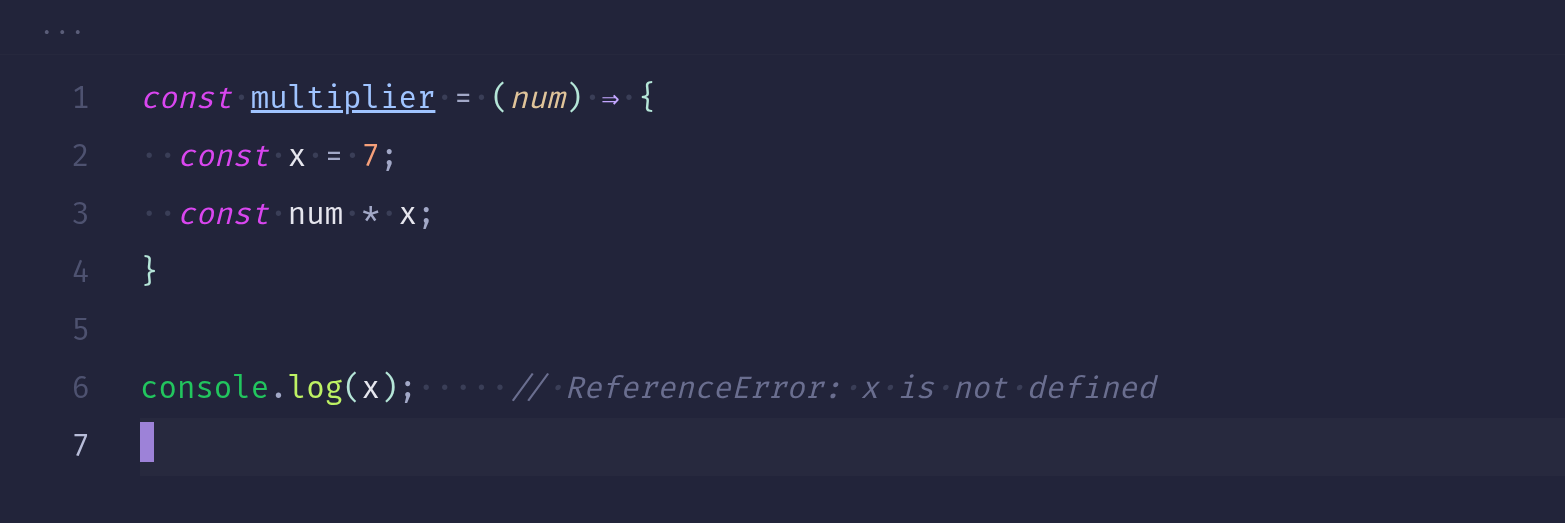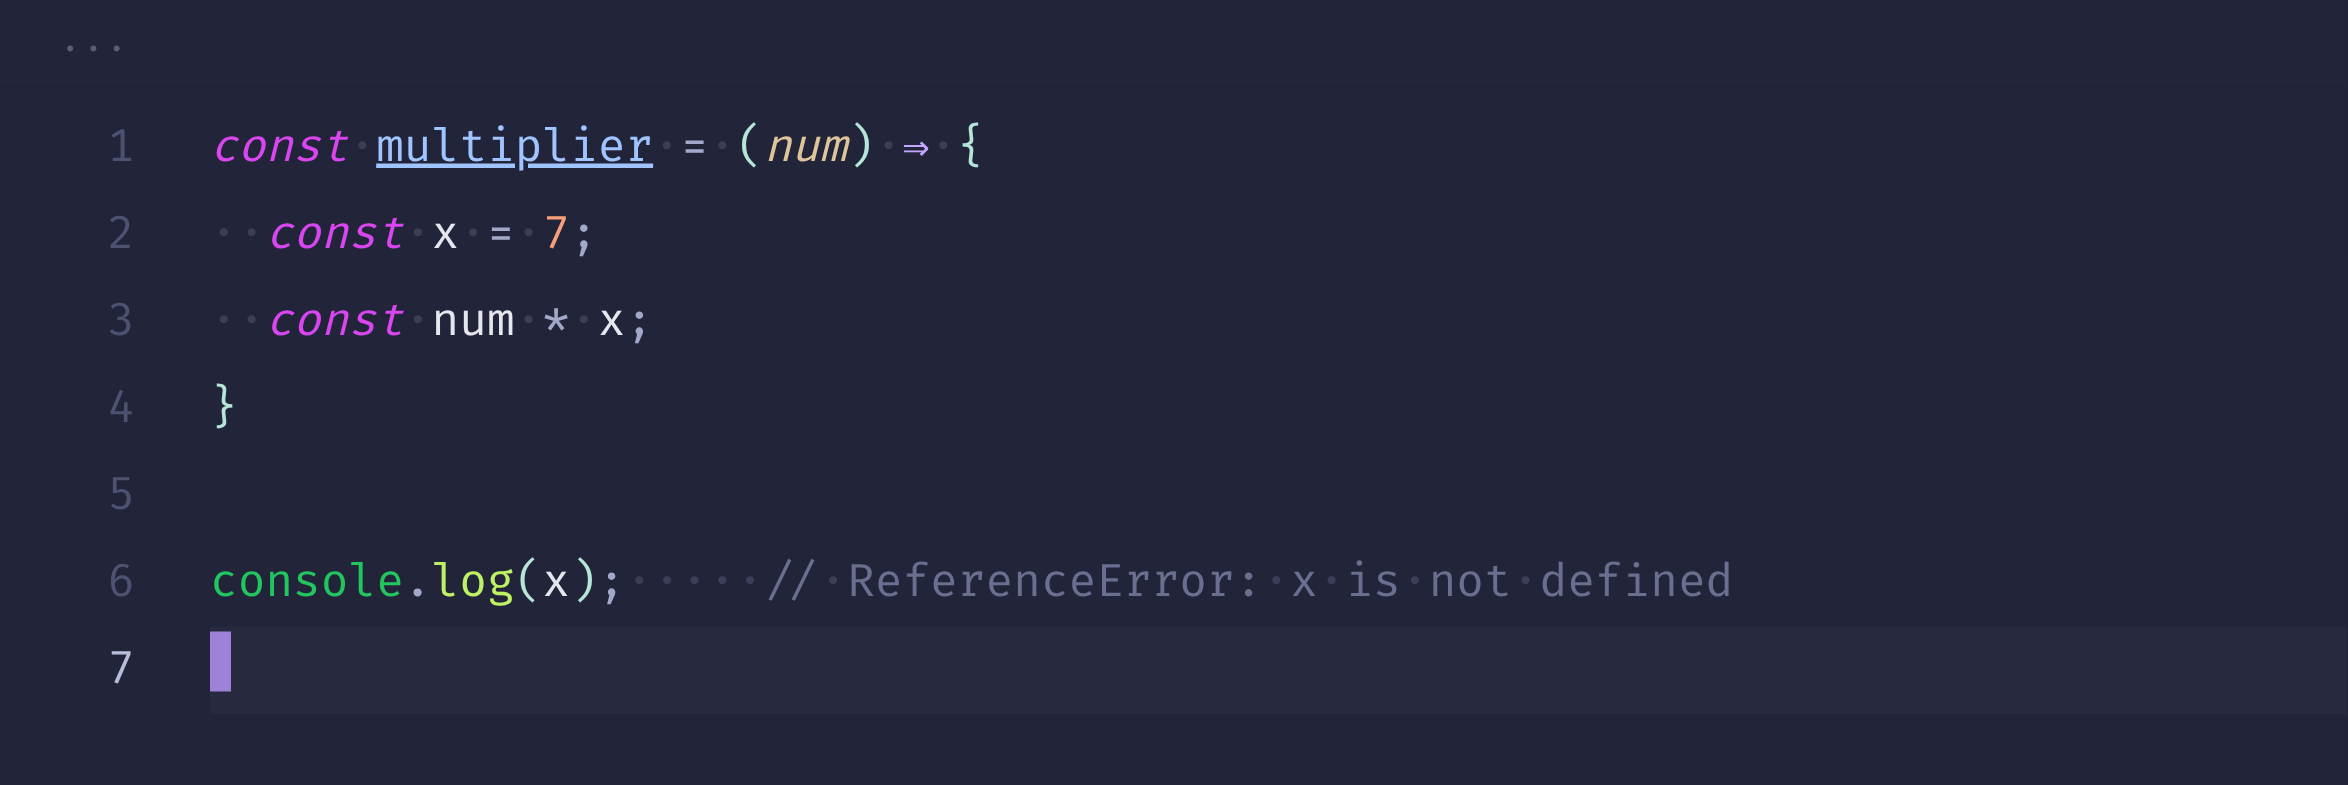--- a/index.html
+++ b/index.html
@@ -71,21 +71,21 @@
   .tk-paren  { color: #b5e6d8; }                          
   .tk-paren2 { color: #b5e6d8; }                          
   .tk-param  { color: #e0c49a; font-style: italic; }      
   .tk-arrow  { color: #c3a6ff; font-style: italic; }      
   .tk-brace  { color: #b5e6d8; }                          
   .tk-var    { color: #e6e6ee; }                          
   .tk-num    { color: #f6a07a; }                          
   .tk-punc   { color: #a2a8c7; }                          
   .tk-obj    { color: #22c55e; }                          
   .tk-fn     { color: #bef264; }                          
-  .tk-cmt    { color: #6a6e8f; }      
+  .tk-cmt    { color: #6a6e8f; font-style: italic; }      
   .ws-dot    { color: #3a3e57; }                          
 </style>
 </head>
 <body>
 
 <div class="editor">
 
   <div class="breadcrumb">
     <span>...</span>
   </div>

